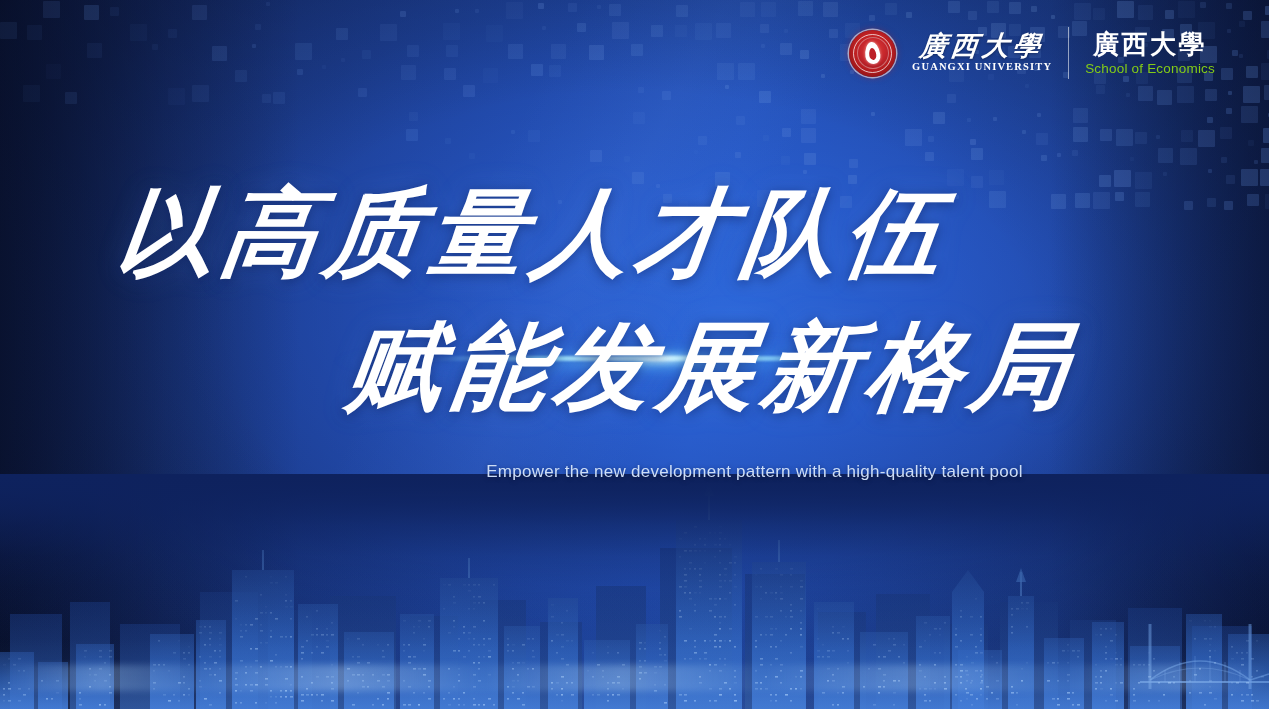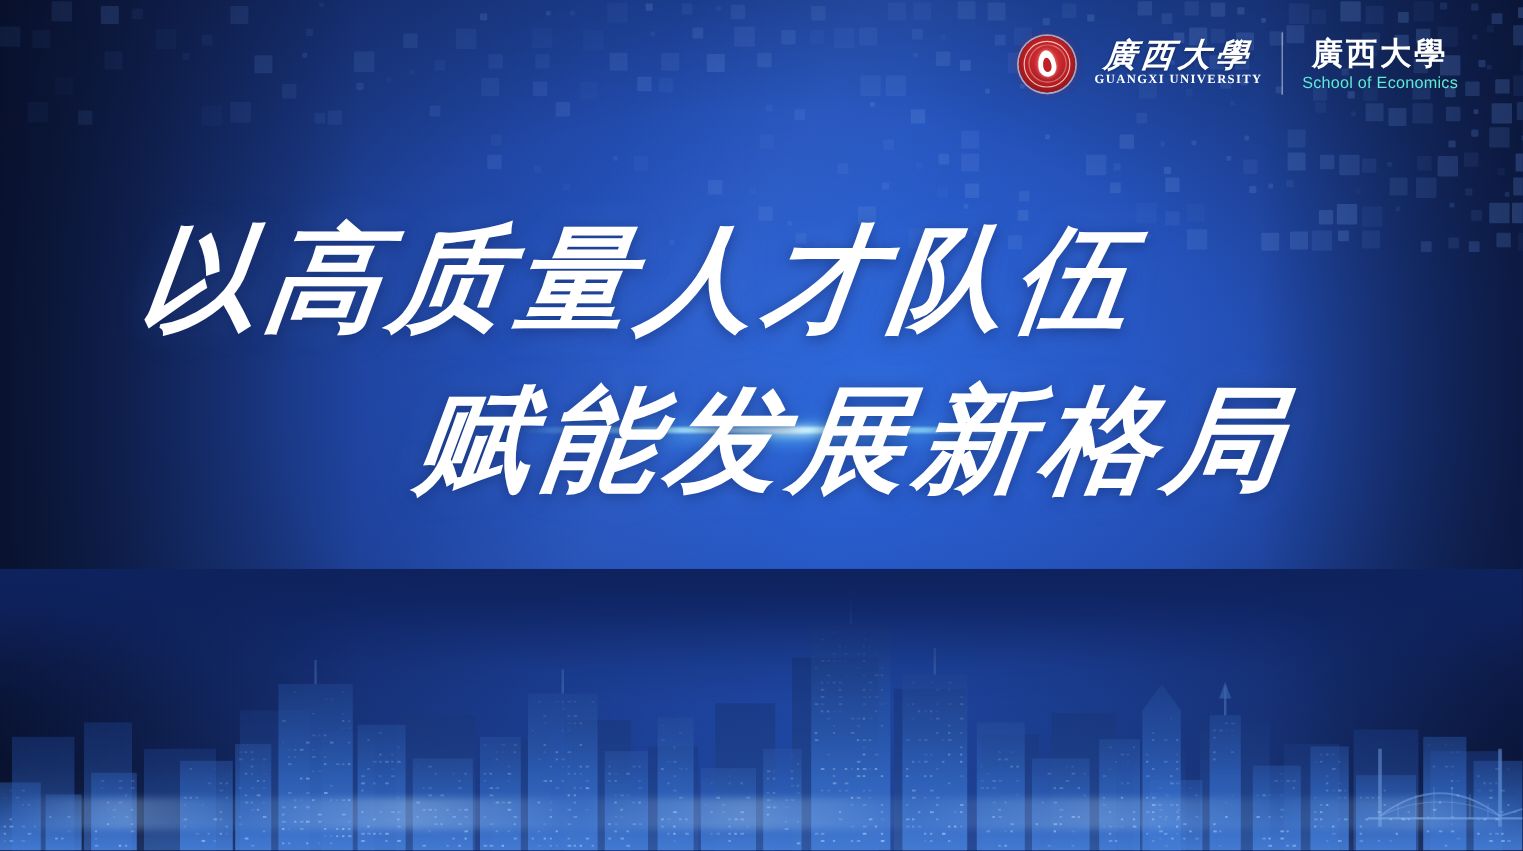--- a/index.html
+++ b/index.html
@@ -120,21 +120,21 @@
   .logo-divider{
     width:1px; height:52px; background:rgba(255,255,255,0.55);
   }
 
   .school-block{ display:flex; flex-direction:column; align-items:center; gap:5px; }
   .school-cn{
     color:#ffffff; font-size:26px; font-weight:700; letter-spacing:2.5px; line-height:1;
     white-space:nowrap;
   }
   .school-en{
-    color:#5eead4; font-size:13.5px; font-weight:400; letter-spacing:0.2px; line-height:1;
+    color:#84cc16; font-size:13.5px; font-weight:400; letter-spacing:0.2px; line-height:1;
     white-space:nowrap;
   }
 
   
   .title-zone{
     position:absolute; left:0; top:186px; width:100%; z-index:5;
   }
   .title-line{
     color:#ffffff;
     font-family:"Liberation Serif", serif;
@@ -477,20 +477,21 @@
     <div class="school-block">
       <div class="school-cn">廣西大學</div>
       <div class="school-en">School of Economics</div>
     </div>
 
   </div>
 
   <div class="title-zone">
     <div class="title-line title-line-1">以高质量人才队伍</div>
     <div class="title-line title-line-2">赋能发展新格局</div>
+    <div class="subtitle">Empower the new development pattern with a high-quality talent pool</div>
   </div>
 
   <div class="city">
     <svg viewBox="0 0 1269 235" preserveAspectRatio="none">
       <defs>
         <linearGradient id="bldg" x1="0" y1="0" x2="0" y2="1">
           <stop offset="0%" stop-color="#2b57a8" stop-opacity="0.50"></stop>
           <stop offset="45%" stop-color="#2f63bd" stop-opacity="0.72"></stop>
           <stop offset="100%" stop-color="#3a73cf" stop-opacity="0.92"></stop>
         </linearGradient>

